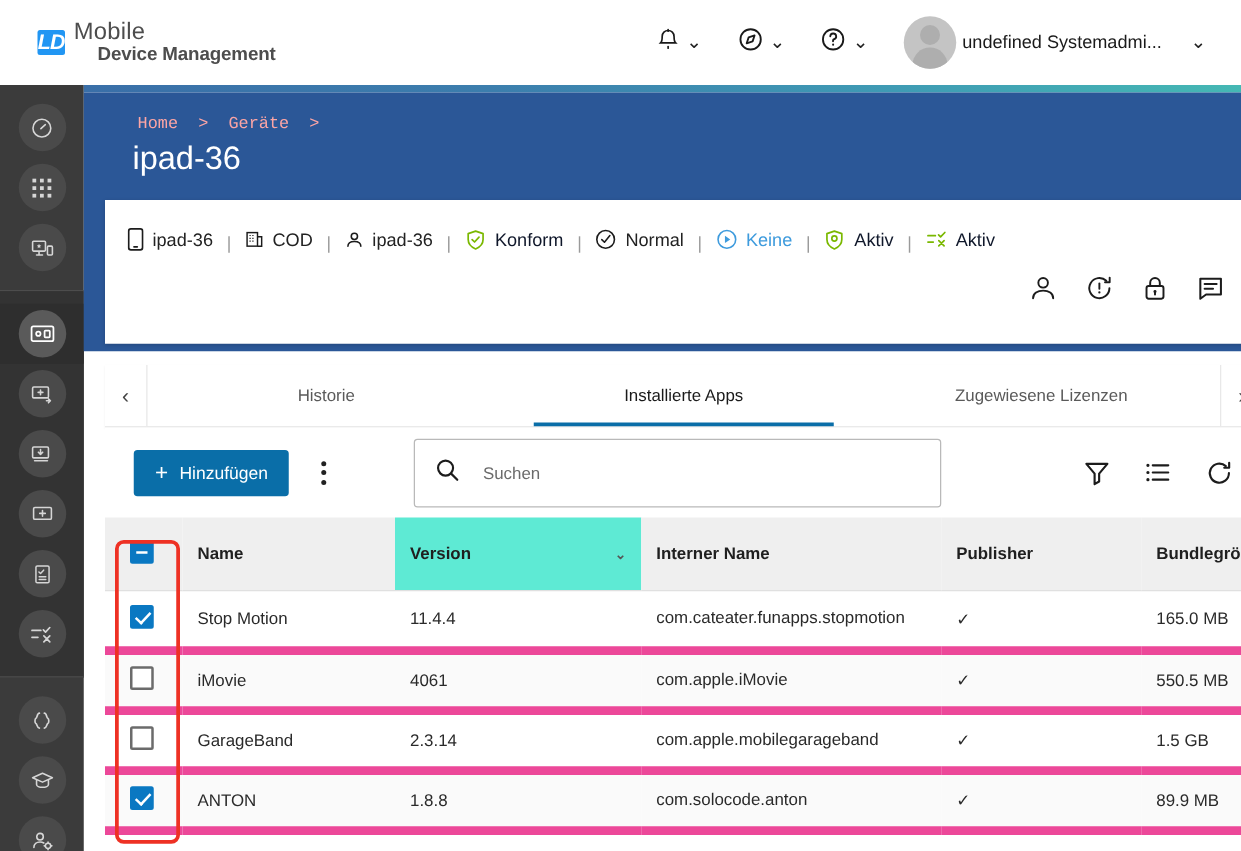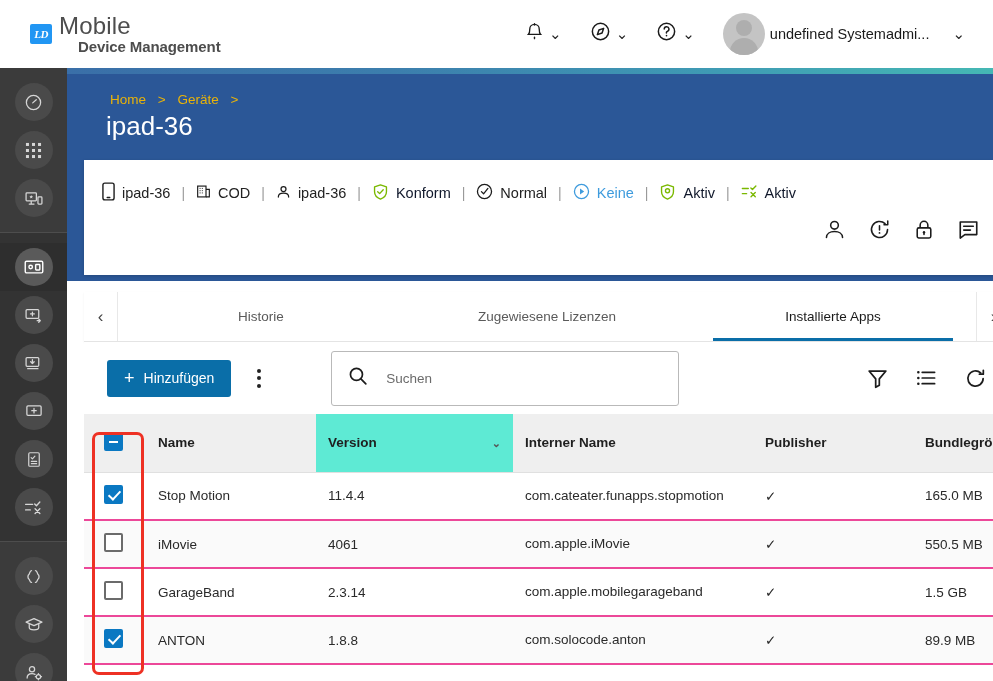--- a/index.html
+++ b/index.html
@@ -12,26 +12,26 @@
 
   
   .topbar {
     position: absolute; top: 0; left: 0; width: 993px; height: 68px;
     background: #ffffff; display: flex; align-items: center;
     border-bottom: 1px solid #ffffff;
   }
   .logo-wrap { display: flex; align-items: center; margin-left: 30px; }
   .logo-badge {
     width: 22px; height: 20px; background: #2196f3; color: #ffffff;
-    font-size: 11px; font-weight: bold; font-style: italic;
+    font-size: 17px; font-weight: bold; font-style: italic;
     display: flex; align-items: center; justify-content: center;
-    border-radius: 2px; letter-spacing: -0.5px; font-family: Liberation Serif, serif;
+    border-radius: 2px; letter-spacing: -0.5px;
   }
   .logo-text { margin-left: 7px; line-height: 1.0; }
-  .logo-main { font-size: 24px; color: #4d4d4d; font-weight: 400; letter-spacing: 0.2px; }
+  .logo-main { font-size: 19px; color: #4d4d4d; font-weight: 400; letter-spacing: 0.2px; }
   .logo-sub { font-size: 15px; color: #4d4d4d; font-weight: 600; letter-spacing: -0.1px; margin-top: 1px; margin-left: 19px;}
 
   .topbar-right {
     margin-left: auto; display: flex; align-items: center;
     gap: 0px; margin-right: 14px; height: 100%;
   }
   .tb-item {
     display: flex; align-items: center; gap: 5px;
     padding: 0 14px; height: 100%; cursor: pointer;
   }
@@ -74,21 +74,21 @@
 
   
   .gradbar {
     position: absolute; top: 68px; left: 67px; width: 926px; height: 6px;
     background: linear-gradient(90deg, #3a6fa8 0%, #3c7ead 35%, #3f9bb4 70%, #45b8b4 100%);
   }
   .bluehead {
     position: absolute; top: 74px; left: 67px; width: 926px; height: 207px;
     background: #2b5797;
   }
-  .crumbs { margin: 18px 0 0 39px; font-size: 13.5px; color: #eab308; }
+  .crumbs { margin: 18px 0 0 39px; font-size: 13.5px; color: #fca5a5; font-family: Liberation Mono, monospace; }
   .crumbs span { margin: 0 4px; }
   .crumb-link { cursor: pointer; }
   .page-title {
     margin: 4px 0 0 39px; font-size: 26px; color: #ffffff; font-weight: 400;
   }
 
   
   .devcard {
     position: absolute; top: 160px; left: 84px; width: 926px; height: 115px;
     background: #ffffff; box-shadow: 0 1px 3px rgba(0,0,0,0.18);
@@ -148,21 +148,21 @@
     font-family: "Liberation Sans", sans-serif;
   }
   .btn-add .plus { font-size: 18px; font-weight: 400; line-height: 1; }
   .kebab {
     margin-left: 16px; width: 24px; height: 30px; display: flex;
     flex-direction: column; align-items: center; justify-content: center;
     gap: 3.5px; cursor: pointer;
   }
   .kebab i { width: 4px; height: 4px; border-radius: 50%; background: #222; display:block;}
   .searchbox {
-    margin-left: 60px; width: 348px; height: 55px; border: 1px solid #b9b9b9;
+    margin-left: 60px; width: 422px; height: 55px; border: 1px solid #b9b9b9;
     border-radius: 3px; display: flex; align-items: center; padding: 0 16px;
     background: #fff;
   }
   .searchbox input {
     border: none; outline: none; margin-left: 18px; font-size: 13.5px;
     color: #333; width: 100%; font-family: "Liberation Sans", sans-serif;
     background: transparent;
   }
   .searchbox input::placeholder { color: #6b6b6b; }
   .tb-icons { margin-left: auto; display: flex; align-items: center; gap: 28px; }
@@ -171,21 +171,21 @@
   
   table.apps { width: 100%; border-collapse: collapse; table-layout: fixed; }
   table.apps th {
     background: #efefef; height: 58px; text-align: left;
     font-size: 13.5px; color: #1f1f1f; font-weight: bold; padding: 0 12px;
     border-bottom: 1px solid #e0e0e0; vertical-align: middle;
   }
   table.apps th.sorted { background: #5eead4; }
   table.apps td {
     height: 48px; font-size: 13.5px; color: #2a2a2a; padding: 6px 12px;
-    vertical-align: middle; border-bottom: 2px solid #ec4899;
+    vertical-align: middle; border-bottom: 7px solid #ec4899;
   }
   tr.alt td { background: #fafafa; }
   .col-check { width: 62px; padding-left: 20px !important; }
   .col-name { width: 170px; }
   .col-version { width: 197px; }
   .col-internal { width: 240px; }
   .col-publisher { width: 160px; }
   .col-size { width: 120px; }
   .wrapword { word-break: break-all; line-height: 1.35; }
 
@@ -521,22 +521,22 @@
         <path d="M7 8.6h10M7 12.6h7" stroke-linecap="round"></path>
       </svg>
     </span>
   </div>
 </div>
 
 <div class="tabbar">
   <div class="tab-arrow">‹</div>
   <div class="tabs">
     <div class="tab">Historie</div>
+    <div class="tab active">Installierte Apps</div>
     <div class="tab">Zugewiesene Lizenzen</div>
-    <div class="tab active">Installierte Apps</div>
   </div>
   <div class="tab-arrow right">›</div>
 </div>
 
 <div class="panel">
 
   <div class="toolbar">
     <button class="btn-add">
       <span class="plus">+</span>
       <span>Hinzufügen</span>

